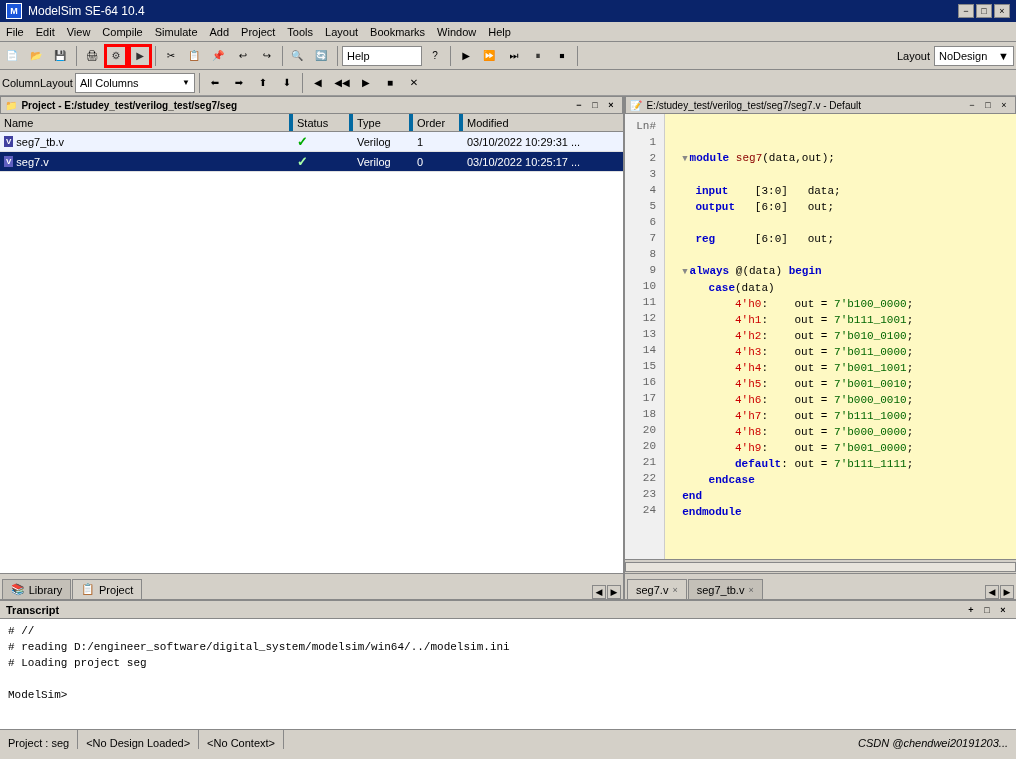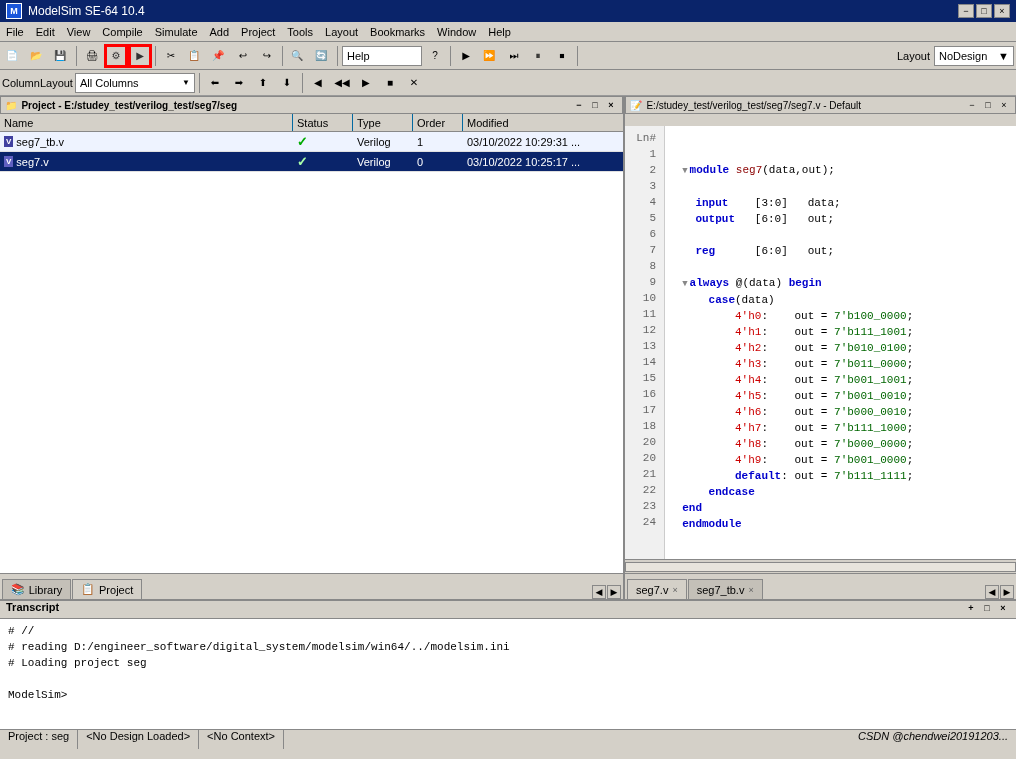--- a/index.html
+++ b/index.html
@@ -34,21 +34,21 @@
     
     #project-panel { width: 625px; display: flex; flex-direction: column; border-right: 2px solid #888; }
     #project-header { background: #d4d0c8; border: 1px solid #888; height: 18px; display: flex; align-items: center; padding: 0 4px; font-size: 11px; font-weight: bold; gap: 4px; justify-content: space-between; }
     #project-header-left { display: flex; align-items: center; gap: 4px; }
     #project-header-controls { display: flex; gap: 2px; }
     .panel-ctrl-btn { width: 14px; height: 14px; font-size: 9px; cursor: pointer; display: flex; align-items: center; justify-content: center; }
 
     
     #project-table { flex: 1; background: white; overflow: auto; }
     .table-header { display: grid; grid-template-columns: 1fr 60px 60px 50px 160px; background: #d4d0c8; border-bottom: 1px solid #888; height: 18px; align-items: center; }
-    .col-header { padding: 0 4px; font-size: 11px; border-right: 1px solid #0369a1; height: 100%; display: flex; align-items: center; cursor: pointer; }
+    .col-header { padding: 0 4px; font-size: 11px; border-right: 4px solid #0369a1; height: 100%; display: flex; align-items: center; cursor: pointer; }
     .col-header:last-child { border-right: none; }
     .table-row { display: grid; grid-template-columns: 1fr 60px 60px 50px 160px; height: 20px; align-items: center; border-bottom: 1px solid #e0e0e0; }
     .table-row.selected { background: #0a246a; color: white; }
     .table-row.row-odd { background: #eef3ff; }
     .cell { padding: 0 4px; font-size: 11px; height: 100%; display: flex; align-items: center; overflow: hidden; }
     .checkmark { color: #00aa00; font-weight: bold; font-size: 13px; }
     .checkmark-white { color: #aaffaa; font-weight: bold; font-size: 13px; }
 
     
     #project-tabs { height: 26px; background: #d4d0c8; display: flex; align-items: flex-end; border-top: 1px solid #888; padding: 0 2px; gap: 1px; }
@@ -56,43 +56,43 @@
     .tab.active { background: #d4d0c8; }
     .tab-nav { margin-left: auto; display: flex; gap: 1px; }
     .tab-nav-btn { width: 14px; height: 14px; font-size: 9px; cursor: pointer; border: 1px solid #888; background: #d4d0c8; display: flex; align-items: center; justify-content: center; }
 
     
     #editor-panel { flex: 1; display: flex; flex-direction: column; }
     #editor-header { background: #d4d0c8; border: 1px solid #888; height: 18px; display: flex; align-items: center; padding: 0 4px; font-size: 10px; gap: 4px; justify-content: space-between; }
     #editor-header-left { display: flex; align-items: center; gap: 4px; overflow: hidden; }
     #editor-header-controls { display: flex; gap: 2px; }
 
-    #editor-content { flex: 1; background: #ffffff; display: flex; overflow: hidden; margin-top: 12px; }
+    #editor-content { flex: 1; background: #fef9c3; display: flex; overflow: hidden; }
     #line-numbers { width: 40px; background: #f0f0f0; border-right: 1px solid #ccc; padding: 4px 0; font-family: 'Courier New', monospace; font-size: 11px; color: #666; text-align: right; padding-right: 4px; overflow: hidden; }
     .line-num { height: 16px; display: flex; align-items: center; justify-content: flex-end; padding-right: 4px; }
     #code-area { flex: 1; padding: 4px; font-family: 'Courier New', monospace; font-size: 11px; overflow: auto; white-space: pre; line-height: 16px; }
     .kw { color: #0000cc; font-weight: bold; }
     .kw2 { color: #cc0000; }
     .num { color: #006600; }
     .fold-btn { color: #888; cursor: pointer; margin-right: 2px; font-size: 9px; }
 
     
     #editor-tabs { height: 26px; background: #d4d0c8; display: flex; align-items: flex-end; border-top: 1px solid #888; padding: 0 2px; gap: 1px; }
     .editor-tab { height: 20px; padding: 0 8px; background: #c4c0b8; border: 1px solid #888; border-bottom: none; font-size: 11px; cursor: pointer; display: flex; align-items: center; gap: 4px; }
     .editor-tab.active { background: #d4d0c8; }
     .editor-tab-close { font-size: 9px; color: #666; cursor: pointer; }
 
     
     #transcript-area { height: 130px; display: flex; flex-direction: column; border-top: 2px solid #888; }
-    #transcript-header { background: #d4d0c8; height: 18px; display: flex; align-items: flex-start; padding: 0 6px; font-size: 11px; font-weight: bold; border-bottom: 1px solid #888; justify-content: space-between; }
+    #transcript-header { background: #d4d0c8; height: 18px; display: flex; align-items: center; padding: 8px 6px; font-size: 11px; font-weight: bold; border-bottom: 1px solid #888; justify-content: space-between; }
     #transcript-content { flex: 1; background: white; padding: 4px 8px; font-family: 'Courier New', monospace; font-size: 11px; overflow-y: auto; color: #000; line-height: 16px; }
 
     
     #status-bar { height: 20px; background: #d4d0c8; display: flex; align-items: center; border-top: 1px solid #888; font-size: 11px; }
-    .status-segment { padding: 0 8px; border-right: 1px solid #888; height: 100%; display: flex; align-items: flex-start; }
+    .status-segment { padding: 0 8px; border-right: 1px solid #888; height: 100%; display: flex; align-items: flex-end; }
     .status-segment:last-child { border-right: none; margin-left: auto; font-style: italic; }
 
     
     #editor-scroll { display: flex; height: 14px; background: #d4d0c8; border-top: 1px solid #888; align-items: center; }
     .scrollbar-h { flex: 1; height: 10px; background: #e8e4dc; border: 1px solid #888; }
 
     
     #layout-combo { display: flex; align-items: center; gap: 4px; margin-left: auto; }
     .layout-label { font-size: 11px; }
     .layout-select { background: white; border: 1px solid #888; height: 20px; padding: 0 4px; min-width: 80px; font-size: 11px; display: flex; align-items: center; justify-content: space-between; }

